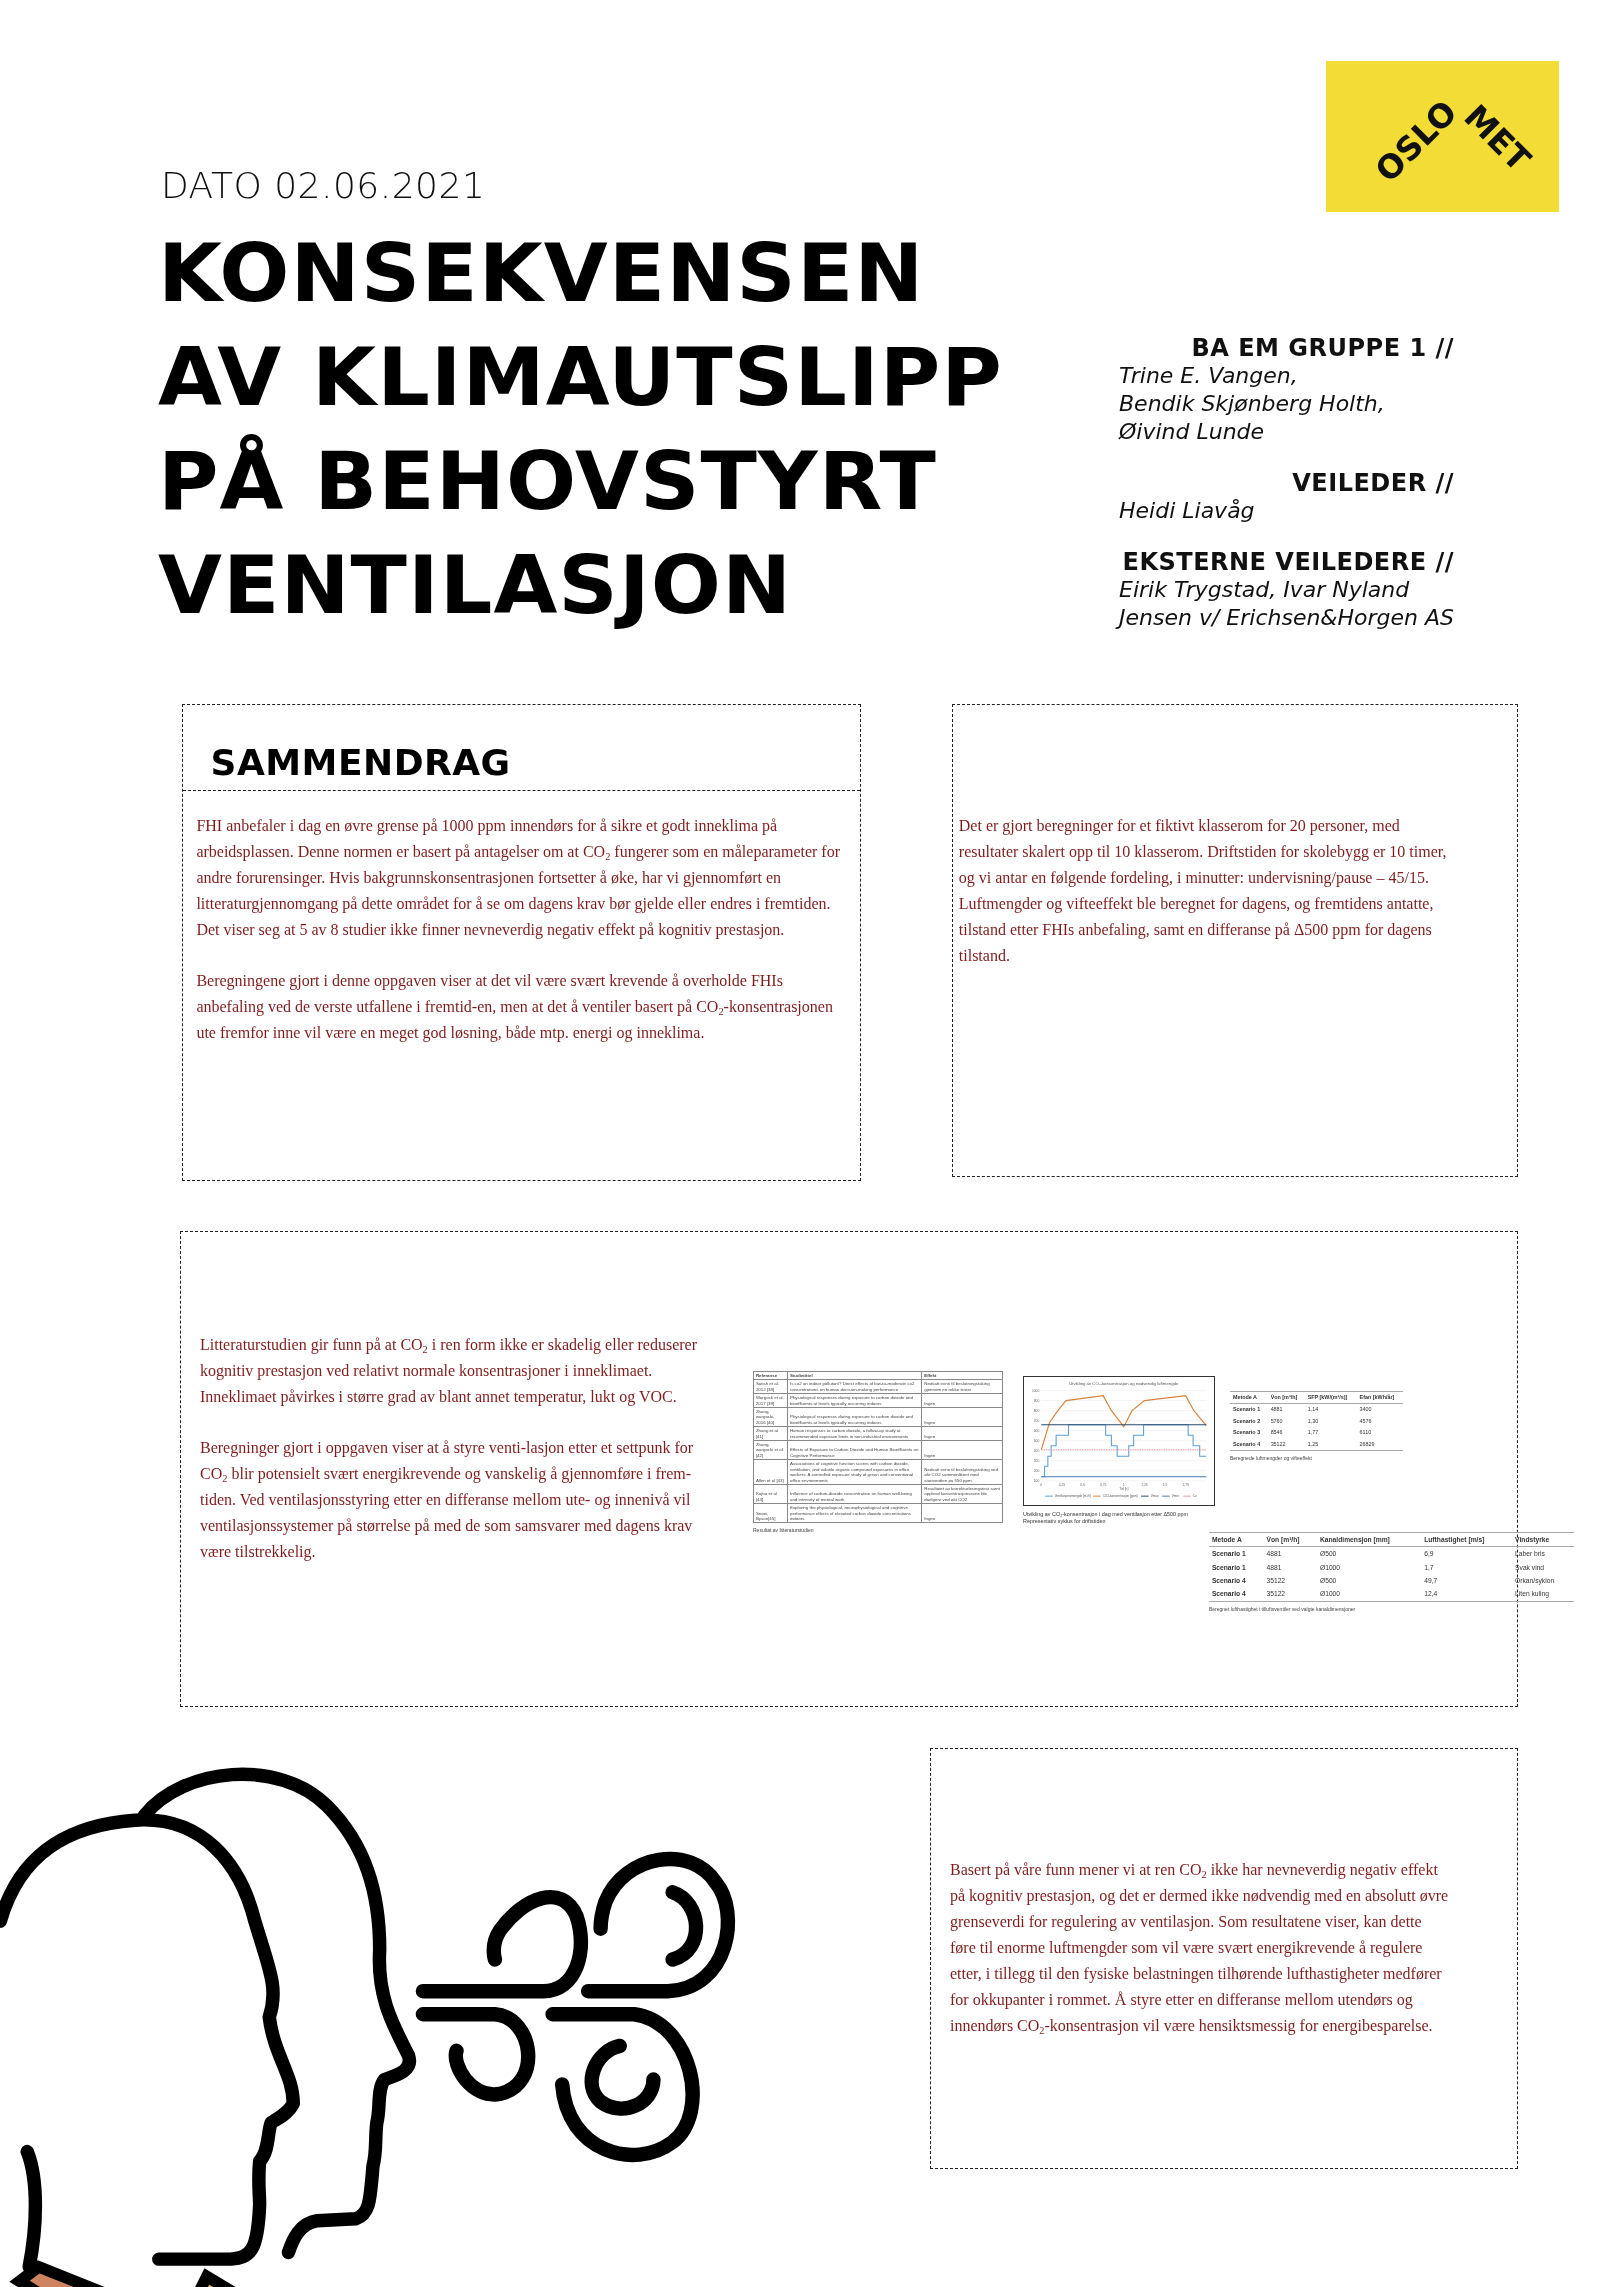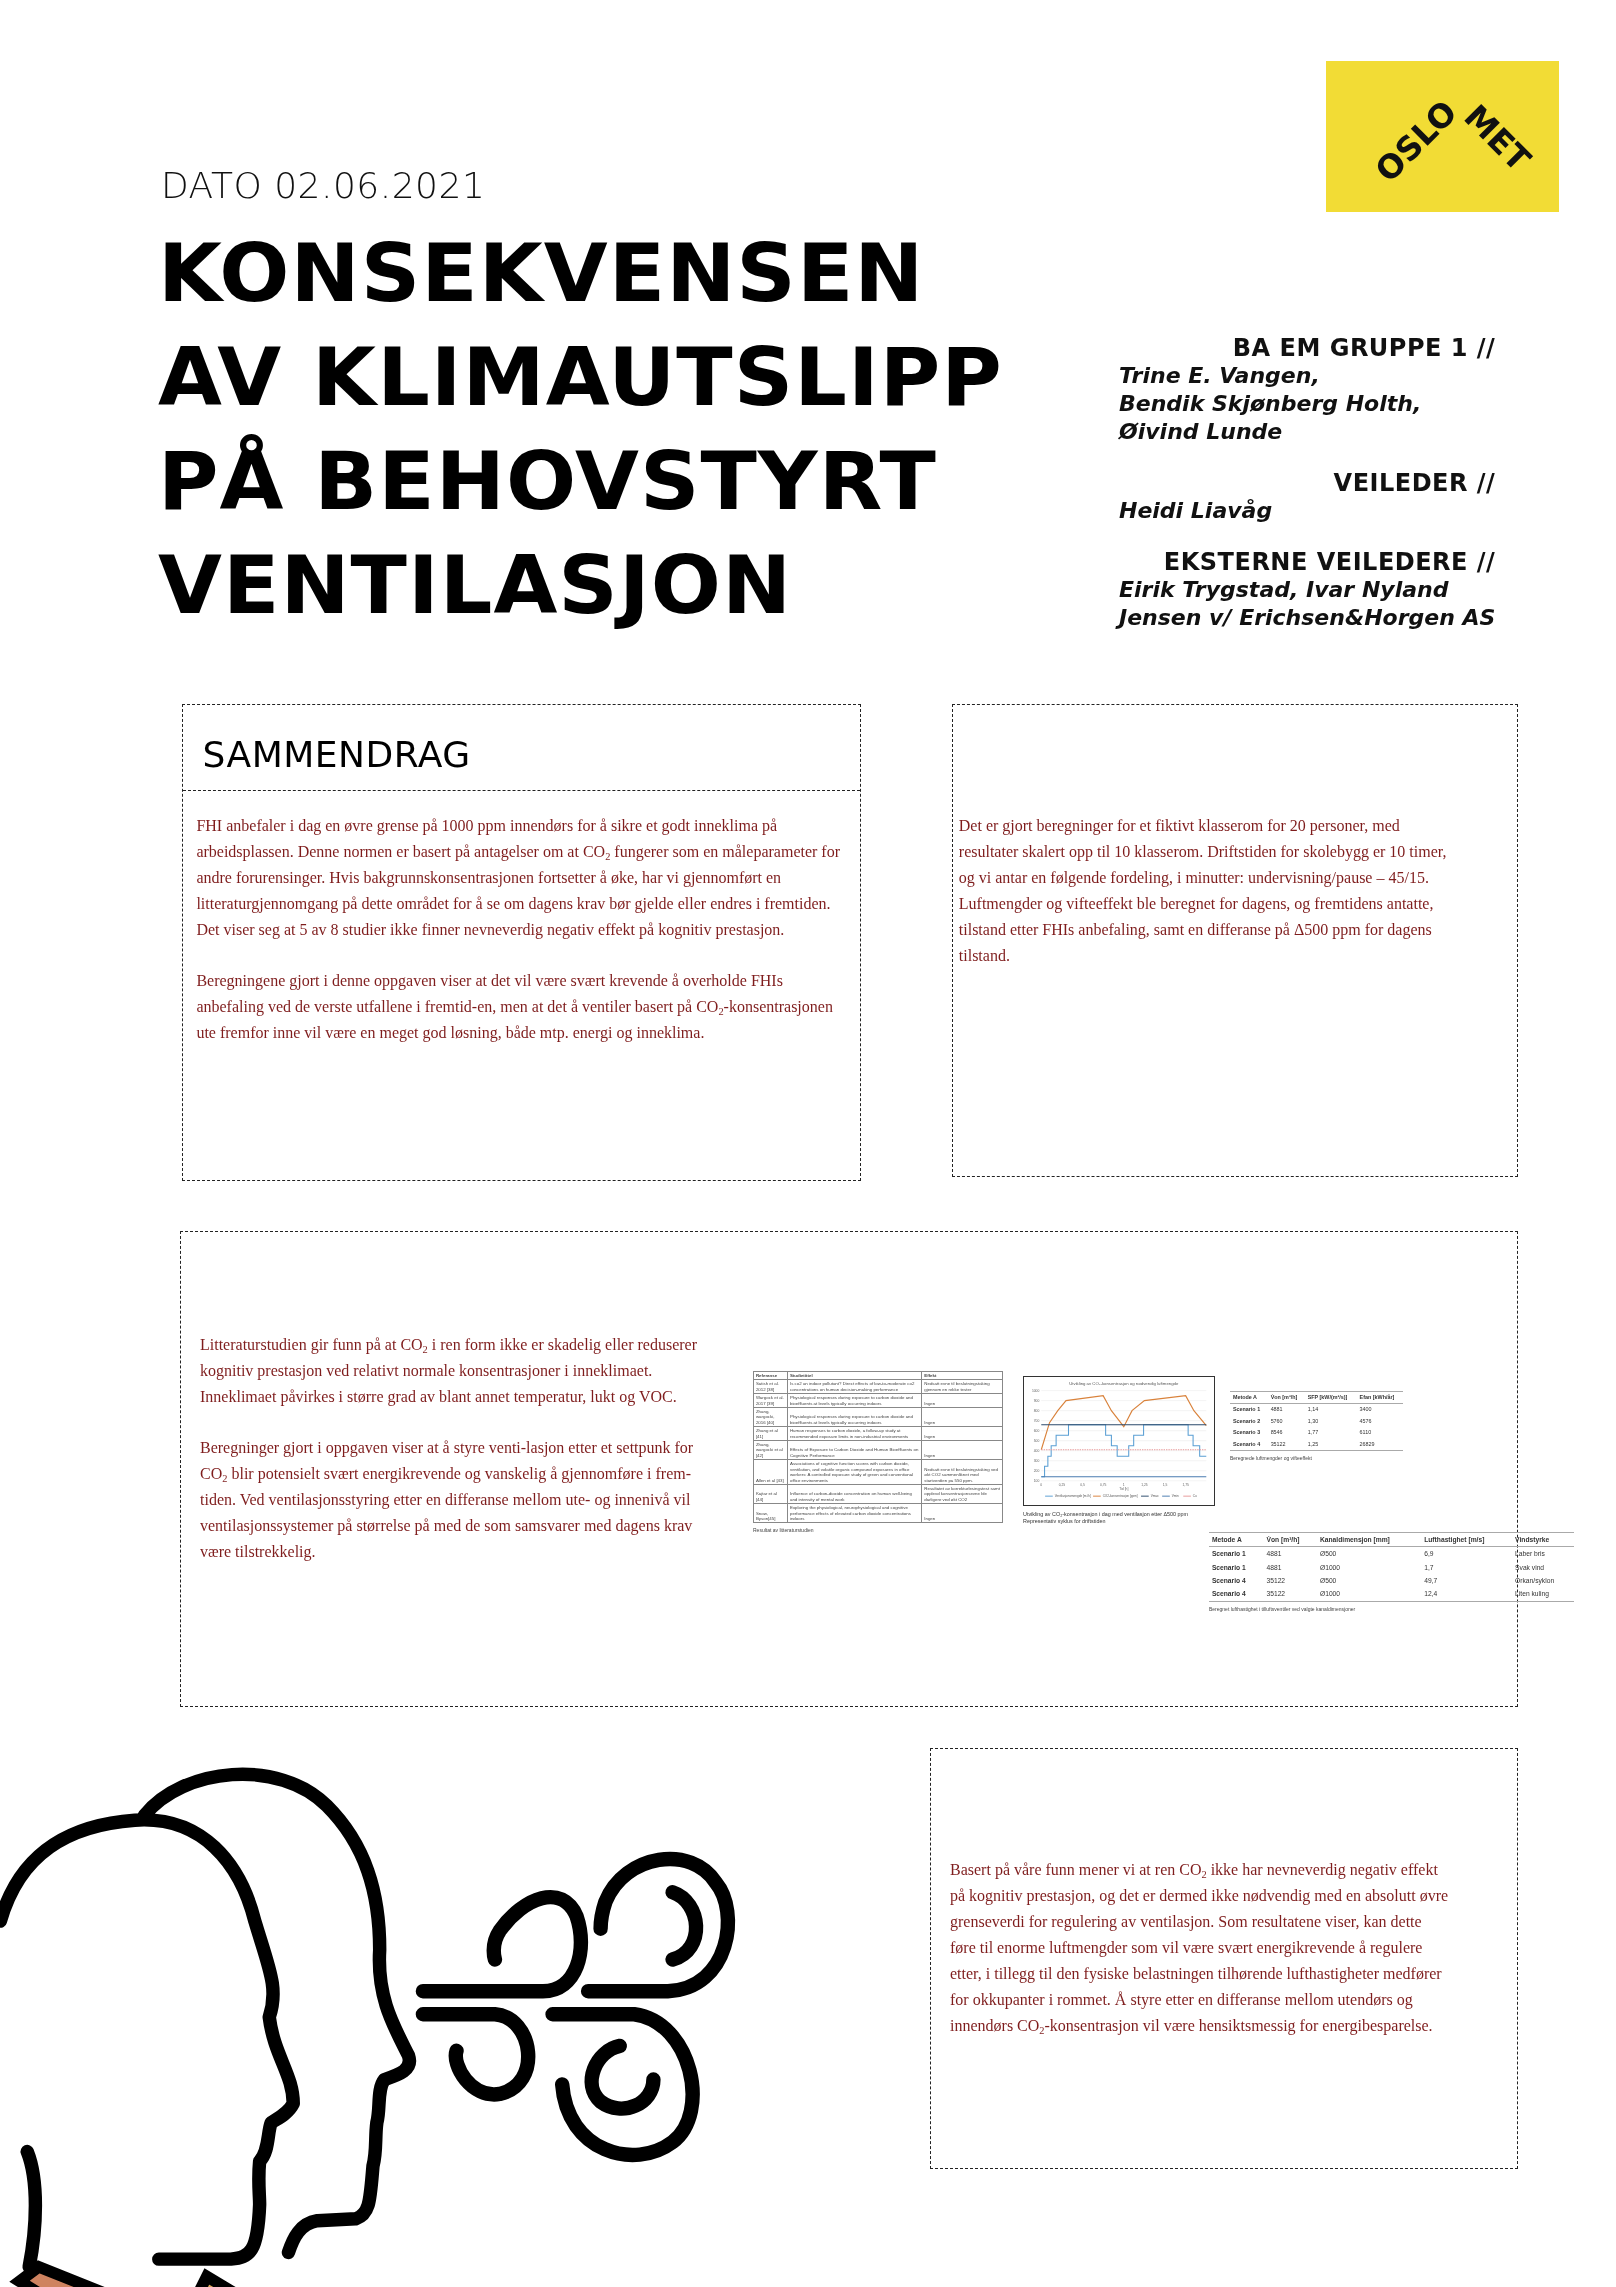--- a/index.html
+++ b/index.html
@@ -10,27 +10,27 @@
   .logo { left:1326px; top:61px; width:233px; height:151px; background:#f2dc35; overflow:hidden; }
   .logo .word { position:absolute; left:0; top:0; width:100%; height:100%; }
 
   
   .date { left:161px; top:165px; font-size:36px; letter-spacing:0.5px; font-family:"DejaVu Sans", sans-serif; font-weight:300; color:#111; }
   .title { left:158px; top:221px; font-family:"DejaVu Sans", sans-serif; font-weight:bold; font-size:81px; line-height:104px; letter-spacing:1px; color:#000; transform:scaleX(1.02); transform-origin:left top; }
   .title div { white-space:nowrap; }
 
   .credits { left:1119px; top:334px; font-family:"DejaVu Sans", sans-serif; font-size:22px; line-height:28px; }
   .credits .h { font-weight:bold; font-size:24px; letter-spacing:0.5px;text-align:right; }
-  .credits .n { font-style:italic;font-weight:bold; }
+  .credits .n { font-style:italic; }
   .credits .gap { height:23px; }
 
   
   .box { position:absolute; border:1.9px dashed #222; box-sizing:border-box; }
   .box-head { position:absolute; left:0; right:0; top:0; border-bottom:1.9px dashed #222; box-sizing:border-box; }
-  .box-head h2 { margin:8px; position:absolute; left:11.5px; top:21px; font-family:"DejaVu Sans", sans-serif; font-weight:normal; font-size:36px; letter-spacing:0.5px; color:#000; }
+  .box-head h2 { margin:16px; position:absolute; left:11.5px; top:21px; font-family:"DejaVu Sans", sans-serif; font-weight:bold; font-size:36px; letter-spacing:0.5px; color:#000; }
   .box-body { position:absolute; left:13.4px; font-family:Liberation Serif, serif; font-size:16px; line-height:26px; color:#7f1d1d; }
   .box-body p { margin:0 0 25px 0; }
   sub { font-size:0.65em; vertical-align:-0.25em; line-height:0; }
 
   
   .fig { position:absolute; font-family:"Liberation Sans", sans-serif; color:#333; }
   .ltable { border-collapse:collapse; font-size:4.4px; line-height:5.4px; width:100%; }
   .ltable th, .ltable td { border:0.8px solid #888; padding:1px 1.9px; vertical-align:bottom; text-align:left; color:#444; }
   .ltable th { font-weight:bold; }
   .caption { font-size:5px; color:#444; margin-top:3.8px; }

